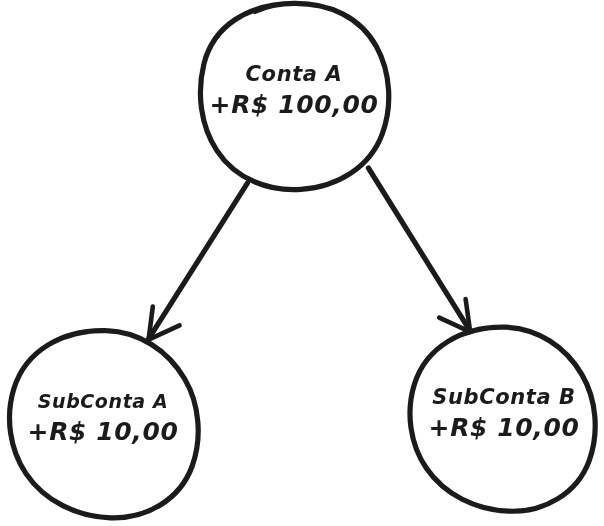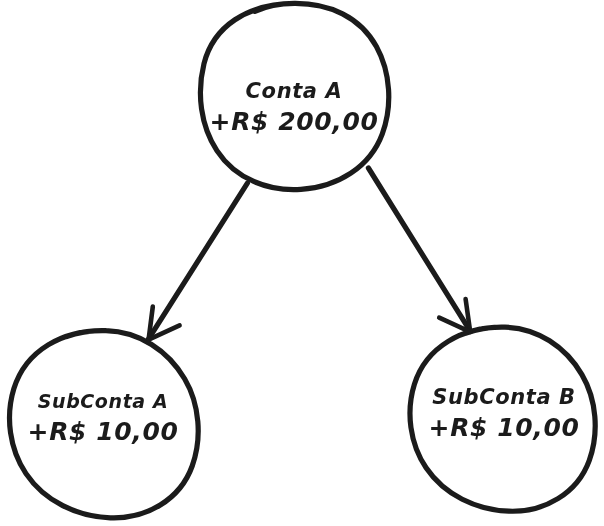--- a/index.html
+++ b/index.html
@@ -38,21 +38,21 @@
     color: #1b1b1b;
     font-family: "DejaVu Sans", sans-serif;
     font-style: italic;
     font-weight: 600;
     letter-spacing: 0.6px;
     white-space: nowrap;
   }
   
   #root-label {
     left: 199px;
-    top: 76px;
+    top: 59px;
     width: 190px;
   }
   #root-label .line-title {
     font-size: 21px;
     line-height: 30px;
   }
   #root-label .line-amount {
     font-size: 25px;
     line-height: 32px;
   }
@@ -134,21 +134,21 @@
 
     <g>
       <path d="M 368.4 168.0 L 470.2 331.2" fill="none" stroke="#1b1b1b" stroke-width="5.2" stroke-linecap="round" stroke-linejoin="round"></path>
       <path d="M 470.2 331.8 L 465.6 299.0" fill="none" stroke="#1b1b1b" stroke-width="4.6" stroke-linecap="round" stroke-linejoin="round"></path>
       <path d="M 470.2 331.8 L 439.2 317.6" fill="none" stroke="#1b1b1b" stroke-width="4.6" stroke-linecap="round" stroke-linejoin="round"></path>
     </g>
   </svg>
 
   <div class="node-label-group" id="root-label">
     <span class="node-line line-title">Conta A</span>
-    <span class="node-line line-amount">+R$ 200,00</span>
+    <span class="node-line line-amount">+R$ 100,00</span>
   </div>
 
   <div class="node-label-group" id="child-a-label">
     <span class="node-line line-title">SubConta A</span>
     <span class="node-line line-amount">+R$ 10,00</span>
   </div>
 
   <div class="node-label-group" id="child-b-label">
     <span class="node-line line-title">SubConta B</span>
     <span class="node-line line-amount">+R$ 10,00</span>

